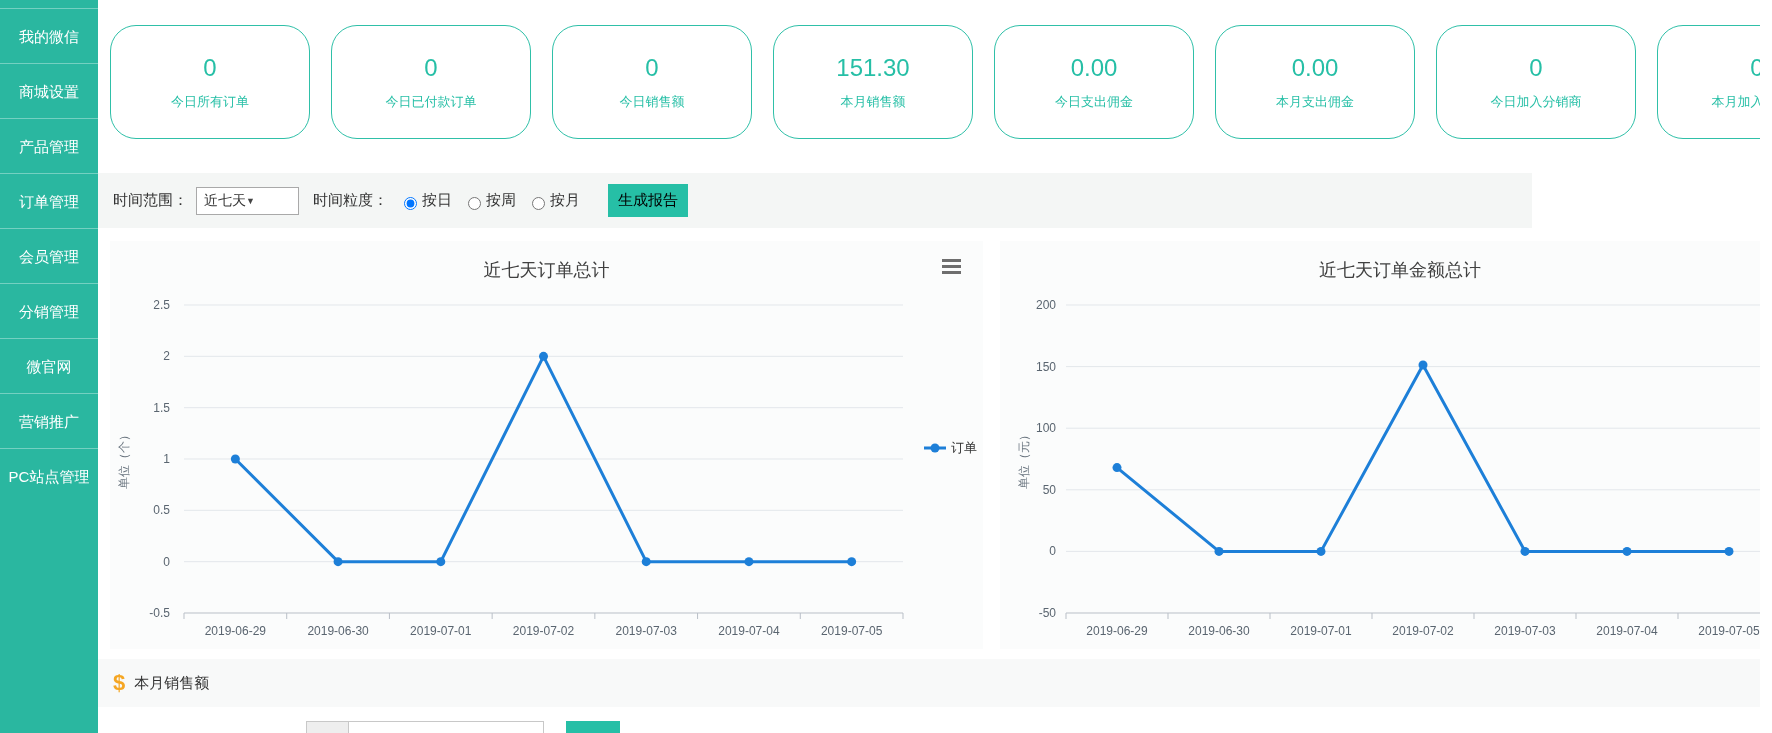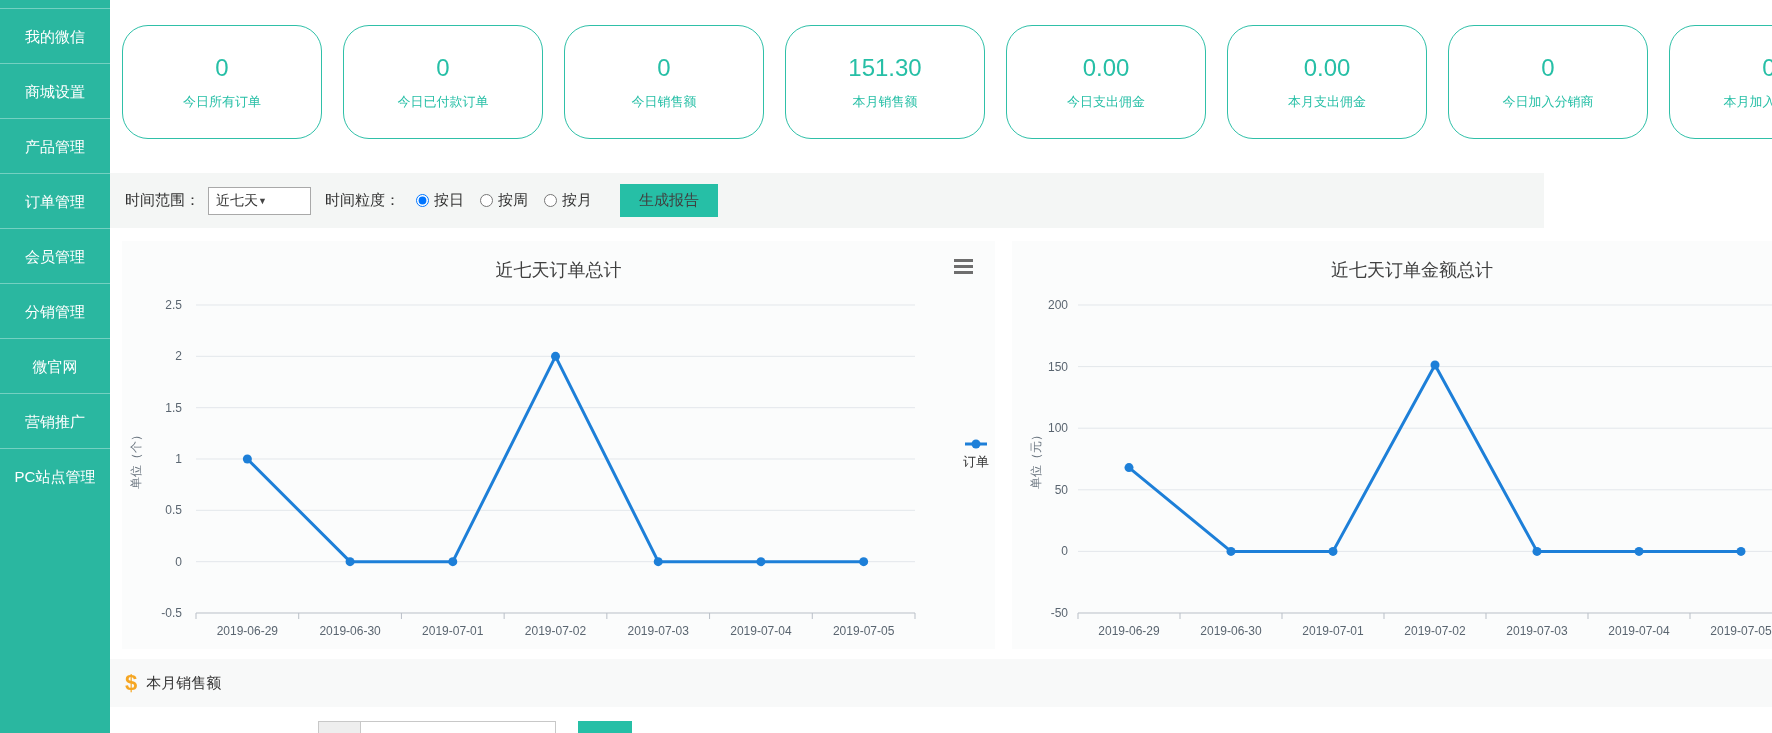--- a/index.html
+++ b/index.html
@@ -5,21 +5,21 @@
   * { box-sizing: border-box; }
   html,body { margin:0; padding:0; }
   body {
     width:1772px; height:733px; overflow:hidden;
     font-family:"Liberation Sans","DejaVu Sans",sans-serif;
     background:#ffffff; color:#333;
   }
   .app { display:flex; width:1772px; height:733px; }
 
   
-  .sidebar { width:110px; flex:none; background:#2ab7a0; height:733px; }
+  .sidebar { width:98px; flex:none; background:#2ab7a0; height:733px; }
   .sidebar-stub { height:8px; }
   .sidebar-item {
     height:55px; line-height:55px; text-align:center;
     color:#ffffff; font-size:15px; cursor:pointer;
     border-top:1px solid rgba(255,255,255,0.35);
   }
 
   
   .main { width:1662px; flex:none; overflow:hidden; position:relative; background:#fff; }
 
@@ -38,42 +38,42 @@
     margin-top:34px; width:1434px; height:55px; background:#f4f6f5;
     display:flex; align-items:center; padding-left:15px; font-size:15px; color:#333;
   }
   .select-box {
     width:103px; height:28px; background:#fff; border:1px solid #a9a9a9;
     display:flex; align-items:center; justify-content:flex-start;
     padding:0 7px; margin-left:8px; font-size:14px; cursor:pointer;
   }
   .select-arrow { font-size:9px; color:#444; }
   .granularity-label { margin-left:14px; }
-  .radio-option { margin-left:16px; display:flex; align-items:center; gap:5px; cursor:pointer; }
+  .radio-option { margin-left:16px; display:flex; align-items:flex-end; gap:5px; cursor:pointer; }
   .radio-option input { margin:0; }
   .report-btn {
-    margin-left:28px; background:#26bfa6; color:#404040; border:none;
-    font-size:15px; padding:7px 19px; cursor:pointer;
+    margin-left:28px; background:#26bfa6; color:#000000; border:none;
+    font-size:15px; padding:7px 10px; cursor:pointer;
     font-family:"Liberation Sans","DejaVu Sans",sans-serif;
   }
 
   
   .charts-row { display:flex; gap:17px; margin:13px 0 0 12px; }
   .chart-panel { position:relative; height:408px; background:#fbfcfc; flex:none; }
   .chart-panel.left  { width:873px; }
   .chart-panel.right { width:800px; }
   .chart-title {
     position:absolute; top:17px; left:0; width:100%; text-align:center;
     font-size:18px; color:#404040;
   }
   .toolbox { position:absolute; top:18px; right:22px; width:19px; cursor:pointer; }
   .toolbox .bar { height:3px; background:#6e6e6e; margin-bottom:3px; }
   .chart-legend {
     position:absolute; right:6px; top:198px; display:flex; align-items:center; gap:4px;
-    font-size:13px; color:#333; cursor:pointer;flex-direction:column;
+    font-size:13px; color:#333; cursor:pointer;
   }
   .tick-label { font-size:12px; fill:#5a6570; }
   .axis-name  { font-size:12px; fill:#6b7680; }
 
   
   .finance-header {
     margin-top:10px; width:1662px; height:48px; background:#f8f9f9;
     display:flex; align-items:center; padding-left:15px; gap:9px;
   }
   .dollar-icon { color:#f5a623; font-size:22px; font-weight:bold; }

